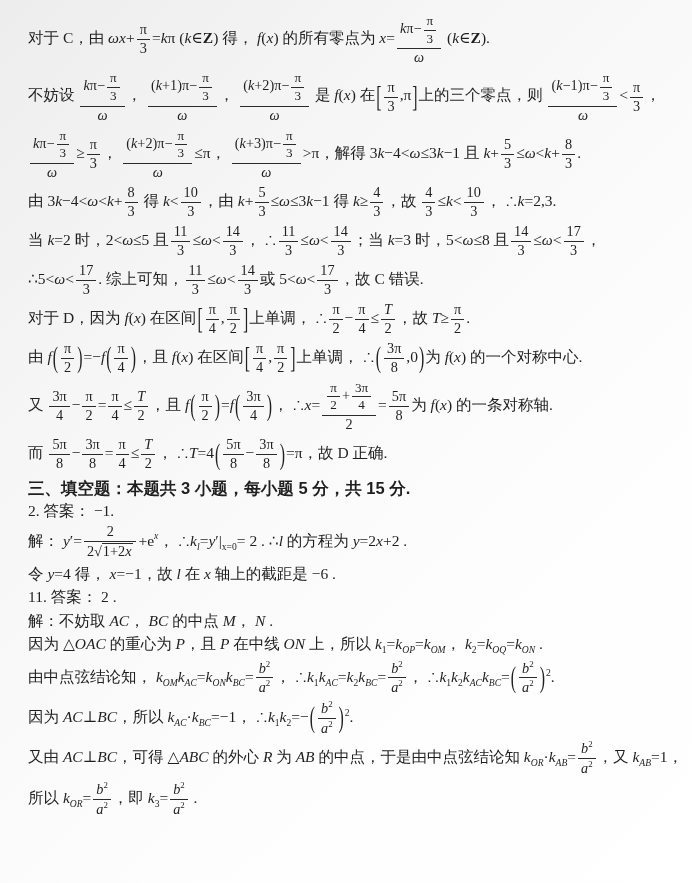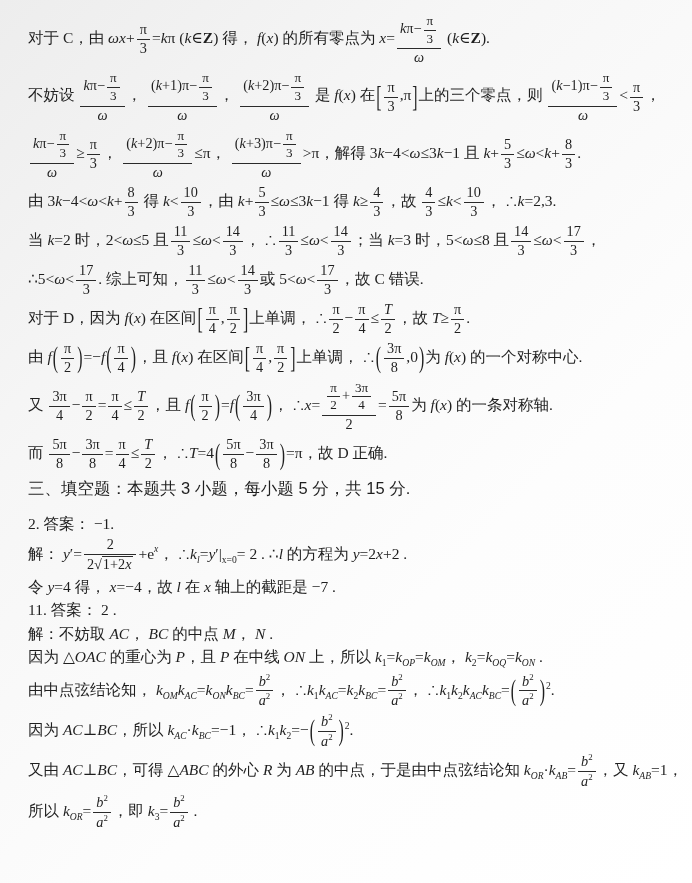--- a/index.html
+++ b/index.html
@@ -11,23 +11,23 @@
     overflow:hidden;
     background:linear-gradient(135deg,#ededed 0%,#f6f6f6 30%,#fdfdfd 65%,#ffffff 100%);
     color:#1f1f1f;
     font-family:"Liberation Serif","DejaVu Serif",serif;
     font-size:15.5px;
     line-height:1.38;
   }
   .line{margin:0 0 2px 0;white-space:nowrap;}
   .line.heading{
     font-family:"Liberation Sans","DejaVu Sans",sans-serif;
-    font-weight:normal;
+    font-weight:bold;
     font-size:16.5px;
-    margin:4px 0 13px 0;
+    margin:4px 0 0 0;
   }
   .it{font-style:italic;}
   .bd{font-weight:bold;}
   .frac{
     display:inline-block;
     vertical-align:middle;
     text-align:center;
     font-size:0.92em;
     line-height:1.12;
     margin:1px 2px;
@@ -61,21 +61,21 @@
       <div class="line"><span class="t">由 3</span><span class="it">k</span><span class="t">−4&lt;</span><span class="it">ω</span><span class="t">&lt;</span><span class="it">k</span><span class="t">+</span><span class="frac"><span class="num"><span class="t">8</span></span><span class="den"><span class="t">3</span></span></span><span class="t"> 得 </span><span class="it">k</span><span class="t">&lt;</span><span class="frac"><span class="num"><span class="t">10</span></span><span class="den"><span class="t">3</span></span></span><span class="t">，由 </span><span class="it">k</span><span class="t">+</span><span class="frac"><span class="num"><span class="t">5</span></span><span class="den"><span class="t">3</span></span></span><span class="t">≤</span><span class="it">ω</span><span class="t">≤3</span><span class="it">k</span><span class="t">−1 得 </span><span class="it">k</span><span class="t">≥</span><span class="frac"><span class="num"><span class="t">4</span></span><span class="den"><span class="t">3</span></span></span><span class="t">，故 </span><span class="frac"><span class="num"><span class="t">4</span></span><span class="den"><span class="t">3</span></span></span><span class="t">≤</span><span class="it">k</span><span class="t">&lt;</span><span class="frac"><span class="num"><span class="t">10</span></span><span class="den"><span class="t">3</span></span></span><span class="t">， ∴</span><span class="it">k</span><span class="t">=2,3.</span></div>
       <div class="line"><span class="t">当 </span><span class="it">k</span><span class="t">=2 时，2&lt;</span><span class="it">ω</span><span class="t">≤5 且</span><span class="frac"><span class="num"><span class="t">11</span></span><span class="den"><span class="t">3</span></span></span><span class="t">≤</span><span class="it">ω</span><span class="t">&lt;</span><span class="frac"><span class="num"><span class="t">14</span></span><span class="den"><span class="t">3</span></span></span><span class="t">，  ∴</span><span class="frac"><span class="num"><span class="t">11</span></span><span class="den"><span class="t">3</span></span></span><span class="t">≤</span><span class="it">ω</span><span class="t">&lt;</span><span class="frac"><span class="num"><span class="t">14</span></span><span class="den"><span class="t">3</span></span></span><span class="t">；当 </span><span class="it">k</span><span class="t">=3 时，5&lt;</span><span class="it">ω</span><span class="t">≤8 且</span><span class="frac"><span class="num"><span class="t">14</span></span><span class="den"><span class="t">3</span></span></span><span class="t">≤</span><span class="it">ω</span><span class="t">&lt;</span><span class="frac"><span class="num"><span class="t">17</span></span><span class="den"><span class="t">3</span></span></span><span class="t">，</span></div>
       <div class="line"><span class="t">∴5&lt;</span><span class="it">ω</span><span class="t">&lt;</span><span class="frac"><span class="num"><span class="t">17</span></span><span class="den"><span class="t">3</span></span></span><span class="t">. 综上可知，</span><span class="frac"><span class="num"><span class="t">11</span></span><span class="den"><span class="t">3</span></span></span><span class="t">≤</span><span class="it">ω</span><span class="t">&lt;</span><span class="frac"><span class="num"><span class="t">14</span></span><span class="den"><span class="t">3</span></span></span><span class="t">或 5&lt;</span><span class="it">ω</span><span class="t">&lt;</span><span class="frac"><span class="num"><span class="t">17</span></span><span class="den"><span class="t">3</span></span></span><span class="t">，故 C 错误.</span></div>
       <div class="line"><span class="t">对于 D，因为 </span><span class="it">f</span><span class="t">(</span><span class="it">x</span><span class="t">) 在区间</span><span class="bigbr">[</span><span class="frac"><span class="num"><span class="t">π</span></span><span class="den"><span class="t">4</span></span></span><span class="t">,</span><span class="frac"><span class="num"><span class="t">π</span></span><span class="den"><span class="t">2</span></span></span><span class="bigbr">]</span><span class="t">上单调， ∴</span><span class="frac"><span class="num"><span class="t">π</span></span><span class="den"><span class="t">2</span></span></span><span class="t">−</span><span class="frac"><span class="num"><span class="t">π</span></span><span class="den"><span class="t">4</span></span></span><span class="t">≤</span><span class="frac"><span class="num"><span class="it">T</span></span><span class="den"><span class="t">2</span></span></span><span class="t">，故 </span><span class="it">T</span><span class="t">≥</span><span class="frac"><span class="num"><span class="t">π</span></span><span class="den"><span class="t">2</span></span></span><span class="t">.</span></div>
       <div class="line"><span class="t">由 </span><span class="it">f</span><span class="bigbr">(</span><span class="frac"><span class="num"><span class="t">π</span></span><span class="den"><span class="t">2</span></span></span><span class="bigbr">)</span><span class="t">=−</span><span class="it">f</span><span class="bigbr">(</span><span class="frac"><span class="num"><span class="t">π</span></span><span class="den"><span class="t">4</span></span></span><span class="bigbr">)</span><span class="t">，且 </span><span class="it">f</span><span class="t">(</span><span class="it">x</span><span class="t">) 在区间</span><span class="bigbr">[</span><span class="frac"><span class="num"><span class="t">π</span></span><span class="den"><span class="t">4</span></span></span><span class="t">,</span><span class="frac"><span class="num"><span class="t">π</span></span><span class="den"><span class="t">2</span></span></span><span class="bigbr">]</span><span class="t">上单调， ∴</span><span class="bigbr">(</span><span class="frac"><span class="num"><span class="t">3π</span></span><span class="den"><span class="t">8</span></span></span><span class="t">,0</span><span class="bigbr">)</span><span class="t">为 </span><span class="it">f</span><span class="t">(</span><span class="it">x</span><span class="t">) 的一个对称中心.</span></div>
       <div class="line"><span class="t">又 </span><span class="frac"><span class="num"><span class="t">3π</span></span><span class="den"><span class="t">4</span></span></span><span class="t">−</span><span class="frac"><span class="num"><span class="t">π</span></span><span class="den"><span class="t">2</span></span></span><span class="t">=</span><span class="frac"><span class="num"><span class="t">π</span></span><span class="den"><span class="t">4</span></span></span><span class="t">≤</span><span class="frac"><span class="num"><span class="it">T</span></span><span class="den"><span class="t">2</span></span></span><span class="t">，且 </span><span class="it">f</span><span class="bigbr">(</span><span class="frac"><span class="num"><span class="t">π</span></span><span class="den"><span class="t">2</span></span></span><span class="bigbr">)</span><span class="t">=</span><span class="it">f</span><span class="bigbr">(</span><span class="frac"><span class="num"><span class="t">3π</span></span><span class="den"><span class="t">4</span></span></span><span class="bigbr">)</span><span class="t">， ∴</span><span class="it">x</span><span class="t">=</span><span class="frac"><span class="num"><span class="frac"><span class="num"><span class="t">π</span></span><span class="den"><span class="t">2</span></span></span><span class="t">+</span><span class="frac"><span class="num"><span class="t">3π</span></span><span class="den"><span class="t">4</span></span></span></span><span class="den"><span class="t">2</span></span></span><span class="t">=</span><span class="frac"><span class="num"><span class="t">5π</span></span><span class="den"><span class="t">8</span></span></span><span class="t">为 </span><span class="it">f</span><span class="t">(</span><span class="it">x</span><span class="t">) 的一条对称轴.</span></div>
       <div class="line"><span class="t">而 </span><span class="frac"><span class="num"><span class="t">5π</span></span><span class="den"><span class="t">8</span></span></span><span class="t">−</span><span class="frac"><span class="num"><span class="t">3π</span></span><span class="den"><span class="t">8</span></span></span><span class="t">=</span><span class="frac"><span class="num"><span class="t">π</span></span><span class="den"><span class="t">4</span></span></span><span class="t">≤</span><span class="frac"><span class="num"><span class="it">T</span></span><span class="den"><span class="t">2</span></span></span><span class="t">， ∴</span><span class="it">T</span><span class="t">=4</span><span class="bigbr">(</span><span class="frac"><span class="num"><span class="t">5π</span></span><span class="den"><span class="t">8</span></span></span><span class="t">−</span><span class="frac"><span class="num"><span class="t">3π</span></span><span class="den"><span class="t">8</span></span></span><span class="bigbr">)</span><span class="t">=π，故 D 正确.</span></div>
       <div class="line heading"><span class="t">三、填空题：本题共 3 小题，每小题 5 分，共 15 分.</span></div>
       <div class="line"><span class="t">2.  答案： −1.</span></div>
       <div class="line"><span class="t">解： </span><span class="it">y</span><span class="t">′=</span><span class="frac"><span class="num"><span class="t">2</span></span><span class="den"><span class="t">2</span><span class="sqrt"><span class="rsign">√</span><span class="rad"><span class="t">1+2</span><span class="it">x</span></span></span></span></span><span class="t">+e</span><sup class="sui">x</sup><span class="t">， ∴</span><span class="it">k</span><sub class="sb">l</sub><span class="t">=</span><span class="it">y</span><span class="t">′|</span><sub class="sbu">x=0</sub><span class="t">= 2 .  ∴</span><span class="it">l</span><span class="t"> 的方程为 </span><span class="it">y</span><span class="t">=2</span><span class="it">x</span><span class="t">+2 .</span></div>
-      <div class="line"><span class="t">令 </span><span class="it">y</span><span class="t">=4 得， </span><span class="it">x</span><span class="t">=−4，故 </span><span class="it">l</span><span class="t"> 在 </span><span class="it">x</span><span class="t"> 轴上的截距是 −7 .</span></div>
+      <div class="line"><span class="t">令 </span><span class="it">y</span><span class="t">=4 得， </span><span class="it">x</span><span class="t">=−1，故 </span><span class="it">l</span><span class="t"> 在 </span><span class="it">x</span><span class="t"> 轴上的截距是 −6 .</span></div>
       <div class="line"><span class="t">11.  答案： 2 .</span></div>
       <div class="line"><span class="t">解：不妨取 </span><span class="it">AC</span><span class="t">， </span><span class="it">BC</span><span class="t"> 的中点 </span><span class="it">M</span><span class="t">， </span><span class="it">N</span><span class="t"> .</span></div>
       <div class="line"><span class="t">因为 △</span><span class="it">OAC</span><span class="t"> 的重心为 </span><span class="it">P</span><span class="t">，且 </span><span class="it">P</span><span class="t"> 在中线 </span><span class="it">ON</span><span class="t"> 上，所以 </span><span class="it">k</span><sub class="sbu">1</sub><span class="t">=</span><span class="it">k</span><sub class="sb">OP</sub><span class="t">=</span><span class="it">k</span><sub class="sb">OM</sub><span class="t">， </span><span class="it">k</span><sub class="sbu">2</sub><span class="t">=</span><span class="it">k</span><sub class="sb">OQ</sub><span class="t">=</span><span class="it">k</span><sub class="sb">ON</sub><span class="t"> .</span></div>
       <div class="line"><span class="t">由中点弦结论知， </span><span class="it">k</span><sub class="sb">OM</sub><span class="it">k</span><sub class="sb">AC</sub><span class="t">=</span><span class="it">k</span><sub class="sb">ON</sub><span class="it">k</span><sub class="sb">BC</sub><span class="t">=</span><span class="frac"><span class="num"><span class="it">b</span><sup class="su">2</sup></span><span class="den"><span class="it">a</span><sup class="su">2</sup></span></span><span class="t">， ∴</span><span class="it">k</span><sub class="sbu">1</sub><span class="it">k</span><sub class="sb">AC</sub><span class="t">=</span><span class="it">k</span><sub class="sbu">2</sub><span class="it">k</span><sub class="sb">BC</sub><span class="t">=</span><span class="frac"><span class="num"><span class="it">b</span><sup class="su">2</sup></span><span class="den"><span class="it">a</span><sup class="su">2</sup></span></span><span class="t">， ∴</span><span class="it">k</span><sub class="sbu">1</sub><span class="it">k</span><sub class="sbu">2</sub><span class="it">k</span><sub class="sb">AC</sub><span class="it">k</span><sub class="sb">BC</sub><span class="t">=</span><span class="bigbr">(</span><span class="frac"><span class="num"><span class="it">b</span><sup class="su">2</sup></span><span class="den"><span class="it">a</span><sup class="su">2</sup></span></span><span class="bigbr">)</span><sup class="su">2</sup><span class="t">.</span></div>
       <div class="line"><span class="t">因为 </span><span class="it">AC</span><span class="t">⊥</span><span class="it">BC</span><span class="t">，所以 </span><span class="it">k</span><sub class="sb">AC</sub><span class="t">·</span><span class="it">k</span><sub class="sb">BC</sub><span class="t">=−1， ∴</span><span class="it">k</span><sub class="sbu">1</sub><span class="it">k</span><sub class="sbu">2</sub><span class="t">=−</span><span class="bigbr">(</span><span class="frac"><span class="num"><span class="it">b</span><sup class="su">2</sup></span><span class="den"><span class="it">a</span><sup class="su">2</sup></span></span><span class="bigbr">)</span><sup class="su">2</sup><span class="t">.</span></div>
       <div class="line"><span class="t">又由 </span><span class="it">AC</span><span class="t">⊥</span><span class="it">BC</span><span class="t">，可得 △</span><span class="it">ABC</span><span class="t"> 的外心 </span><span class="it">R</span><span class="t"> 为 </span><span class="it">AB</span><span class="t"> 的中点，于是由中点弦结论知 </span><span class="it">k</span><sub class="sb">OR</sub><span class="t">·</span><span class="it">k</span><sub class="sb">AB</sub><span class="t">=</span><span class="frac"><span class="num"><span class="it">b</span><sup class="su">2</sup></span><span class="den"><span class="it">a</span><sup class="su">2</sup></span></span><span class="t">，又 </span><span class="it">k</span><sub class="sb">AB</sub><span class="t">=1，</span></div>
       <div class="line"><span class="t">所以 </span><span class="it">k</span><sub class="sb">OR</sub><span class="t">=</span><span class="frac"><span class="num"><span class="it">b</span><sup class="su">2</sup></span><span class="den"><span class="it">a</span><sup class="su">2</sup></span></span><span class="t">，即 </span><span class="it">k</span><sub class="sbu">3</sub><span class="t">=</span><span class="frac"><span class="num"><span class="it">b</span><sup class="su">2</sup></span><span class="den"><span class="it">a</span><sup class="su">2</sup></span></span><span class="t"> .</span></div>
     </div>
 </div>
 

